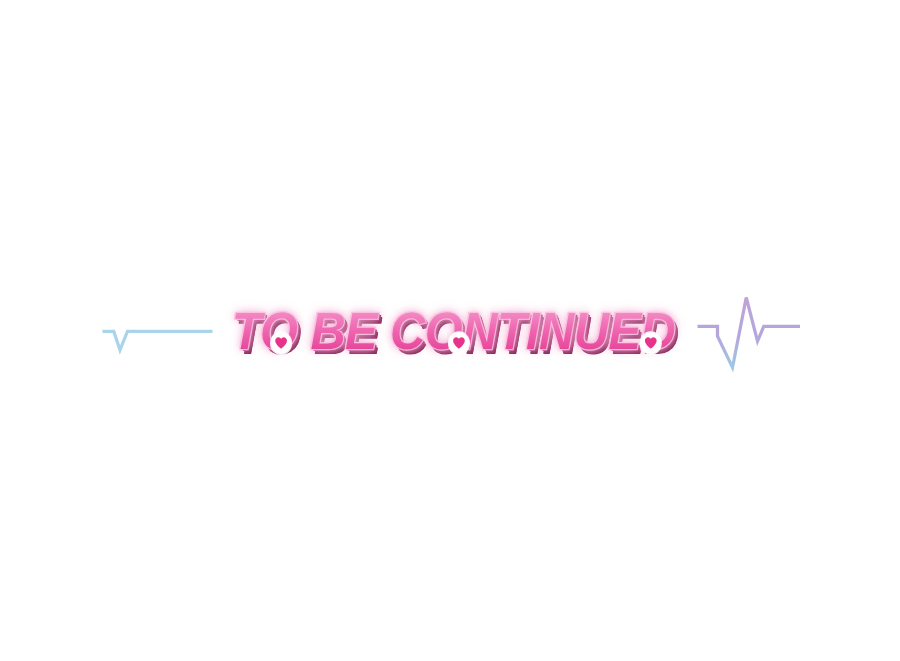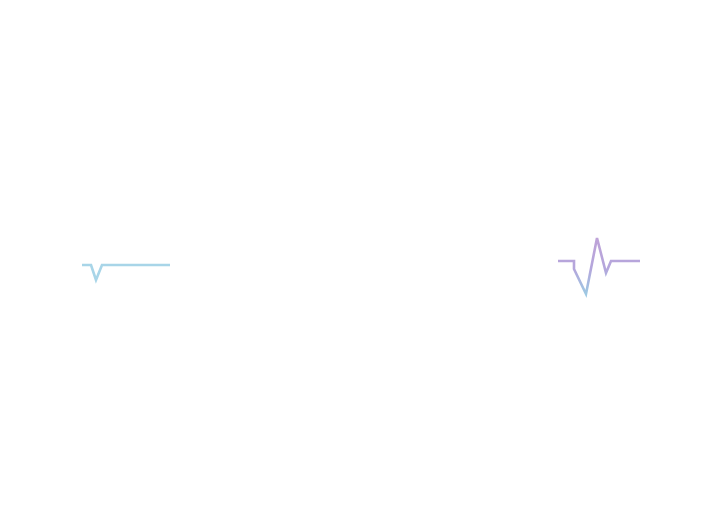--- a/index.html
+++ b/index.html
@@ -141,20 +141,45 @@
 <div id="stage">
 
   <div id="banner">
 
     <div class="ekg" id="ekg-left">
       <svg viewBox="0 0 96 74" preserveAspectRatio="none" aria-hidden="true">
         <path d="M 4,37 L 13,37 L 18,52 L 24,37 L 92,37" fill="none" stroke="#a8d5e8" stroke-width="2.6" stroke-linecap="butt" stroke-linejoin="miter"></path>
       </svg>
     </div>
 
+    <div id="headline-wrap">
+      <span id="headline">
+        <span class="layer shadow-layer">TO BE CONTINUED</span>
+        <span class="layer glow-layer">TO BE CONTINUED</span>
+        <span class="layer fill-layer">TO BE CONTINUED</span>
+
+        <span class="heart" id="heart-o1">
+          <svg viewBox="0 0 24 22" aria-hidden="true">
+            <path d="M12 21 C 12 21, 1 13.5, 1 7 C 1 3.2, 3.9 0.8, 7 0.8 C 9.3 0.8, 11.2 2.1, 12 3.9 C 12.8 2.1, 14.7 0.8, 17 0.8 C 20.1 0.8, 23 3.2, 23 7 C 23 13.5, 12 21, 12 21 Z" fill="#e8338a"></path>
+          </svg>
+        </span>
+
+        <span class="heart" id="heart-o2">
+          <svg viewBox="0 0 24 22" aria-hidden="true">
+            <path d="M12 21 C 12 21, 1 13.5, 1 7 C 1 3.2, 3.9 0.8, 7 0.8 C 9.3 0.8, 11.2 2.1, 12 3.9 C 12.8 2.1, 14.7 0.8, 17 0.8 C 20.1 0.8, 23 3.2, 23 7 C 23 13.5, 12 21, 12 21 Z" fill="#e8338a"></path>
+          </svg>
+        </span>
+
+        <span class="heart" id="heart-d">
+          <svg viewBox="0 0 24 22" aria-hidden="true">
+            <path d="M12 21 C 12 21, 1 13.5, 1 7 C 1 3.2, 3.9 0.8, 7 0.8 C 9.3 0.8, 11.2 2.1, 12 3.9 C 12.8 2.1, 14.7 0.8, 17 0.8 C 20.1 0.8, 23 3.2, 23 7 C 23 13.5, 12 21, 12 21 Z" fill="#e8338a"></path>
+          </svg>
+        </span>
+      </span>
+    </div>
 
     <div class="ekg" id="ekg-right">
       <svg viewBox="0 0 92 74" preserveAspectRatio="none" aria-hidden="true">
         <defs>
           <linearGradient id="ekgGrad" x1="0" y1="0" x2="0" y2="1">
             <stop offset="0%" stop-color="#bfa3d8"></stop>
             <stop offset="55%" stop-color="#b4a6dc"></stop>
             <stop offset="100%" stop-color="#9ec9e3"></stop>
           </linearGradient>
         </defs>

